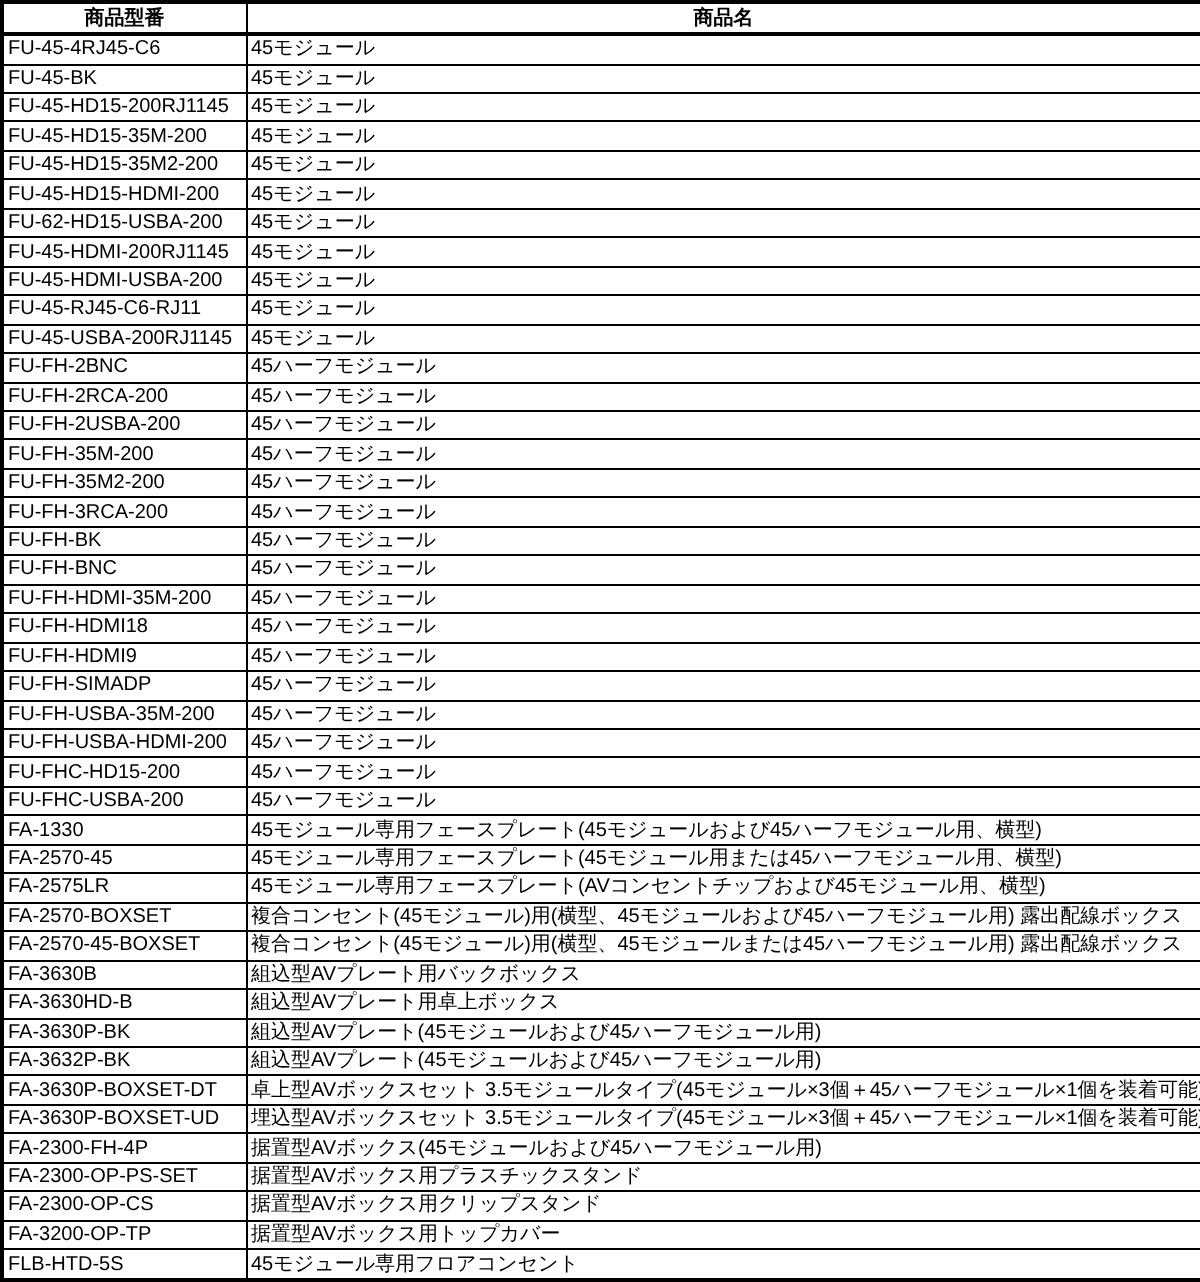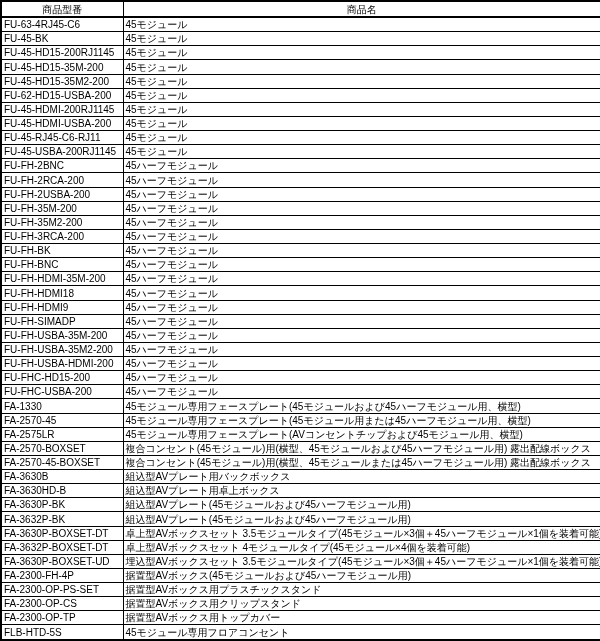--- a/index.html
+++ b/index.html
@@ -29,21 +29,21 @@
     font-size: 10px;
     line-height: 11px;
     padding: 0 2px;
     white-space: nowrap;
     overflow: hidden;
     vertical-align: middle;
   }
   table.product-table thead th {
     height: 14px;
     text-align: center;
-    font-weight: normal;
+    font-weight: bold;
     border-bottom: 2px solid #000000;
   }
   table.product-table td {
     text-align: left;
   }
 </style>
 </head>
 <body>
 
 <table class="product-table">
@@ -52,40 +52,44 @@
     <col class="col-name">
   </colgroup>
   <thead>
     <tr>
       <th>商品型番</th>
       <th>商品名</th>
     </tr>
   </thead>
   <tbody>
       <tr>
-        <td>FU-63-4RJ45-C6</td>
+        <td>FU-45-4RJ45-C6</td>
         <td>45モジュール</td>
       </tr>
       <tr>
         <td>FU-45-BK</td>
         <td>45モジュール</td>
       </tr>
       <tr>
         <td>FU-45-HD15-200RJ1145</td>
         <td>45モジュール</td>
       </tr>
       <tr>
         <td>FU-45-HD15-35M-200</td>
         <td>45モジュール</td>
       </tr>
       <tr>
         <td>FU-45-HD15-35M2-200</td>
         <td>45モジュール</td>
       </tr>
       <tr>
+        <td>FU-45-HD15-HDMI-200</td>
+        <td>45モジュール</td>
+      </tr>
+      <tr>
         <td>FU-62-HD15-USBA-200</td>
         <td>45モジュール</td>
       </tr>
       <tr>
         <td>FU-45-HDMI-200RJ1145</td>
         <td>45モジュール</td>
       </tr>
       <tr>
         <td>FU-45-HDMI-USBA-200</td>
         <td>45モジュール</td>
@@ -141,24 +145,20 @@
       <tr>
         <td>FU-FH-HDMI9</td>
         <td>45ハーフモジュール</td>
       </tr>
       <tr>
         <td>FU-FH-SIMADP</td>
         <td>45ハーフモジュール</td>
       </tr>
       <tr>
         <td>FU-FH-USBA-35M-200</td>
-        <td>45ハーフモジュール</td>
-      </tr>
-      <tr>
-        <td>FU-FH-USBA-35M2-200</td>
         <td>45ハーフモジュール</td>
       </tr>
       <tr>
         <td>FU-FH-USBA-HDMI-200</td>
         <td>45ハーフモジュール</td>
       </tr>
       <tr>
         <td>FU-FHC-HD15-200</td>
         <td>45ハーフモジュール</td>
       </tr>
@@ -200,41 +200,37 @@
       </tr>
       <tr>
         <td>FA-3632P-BK</td>
         <td>組込型AVプレート(45モジュールおよび45ハーフモジュール用)</td>
       </tr>
       <tr>
         <td>FA-3630P-BOXSET-DT</td>
         <td>卓上型AVボックスセット  3.5モジュールタイプ(45モジュール×3個＋45ハーフモジュール×1個を装着可能)</td>
       </tr>
       <tr>
-        <td>FA-3632P-BOXSET-DT</td>
-        <td>卓上型AVボックスセット  4モジュールタイプ(45モジュール×4個を装着可能)</td>
-      </tr>
-      <tr>
         <td>FA-3630P-BOXSET-UD</td>
         <td>埋込型AVボックスセット  3.5モジュールタイプ(45モジュール×3個＋45ハーフモジュール×1個を装着可能)</td>
       </tr>
       <tr>
         <td>FA-2300-FH-4P</td>
         <td>据置型AVボックス(45モジュールおよび45ハーフモジュール用)</td>
       </tr>
       <tr>
         <td>FA-2300-OP-PS-SET</td>
         <td>据置型AVボックス用プラスチックスタンド</td>
       </tr>
       <tr>
         <td>FA-2300-OP-CS</td>
         <td>据置型AVボックス用クリップスタンド</td>
       </tr>
       <tr>
-        <td>FA-2300-OP-TP</td>
+        <td>FA-3200-OP-TP</td>
         <td>据置型AVボックス用トップカバー</td>
       </tr>
       <tr>
         <td>FLB-HTD-5S</td>
         <td>45モジュール専用フロアコンセント</td>
       </tr>
     </tbody>
 </table>
 
 </body></html>

